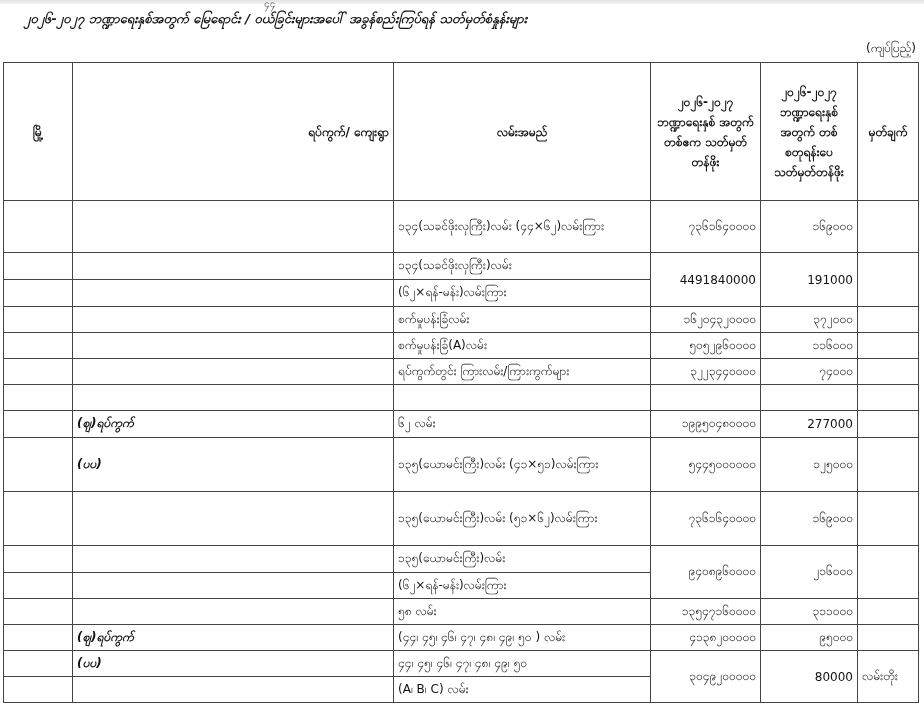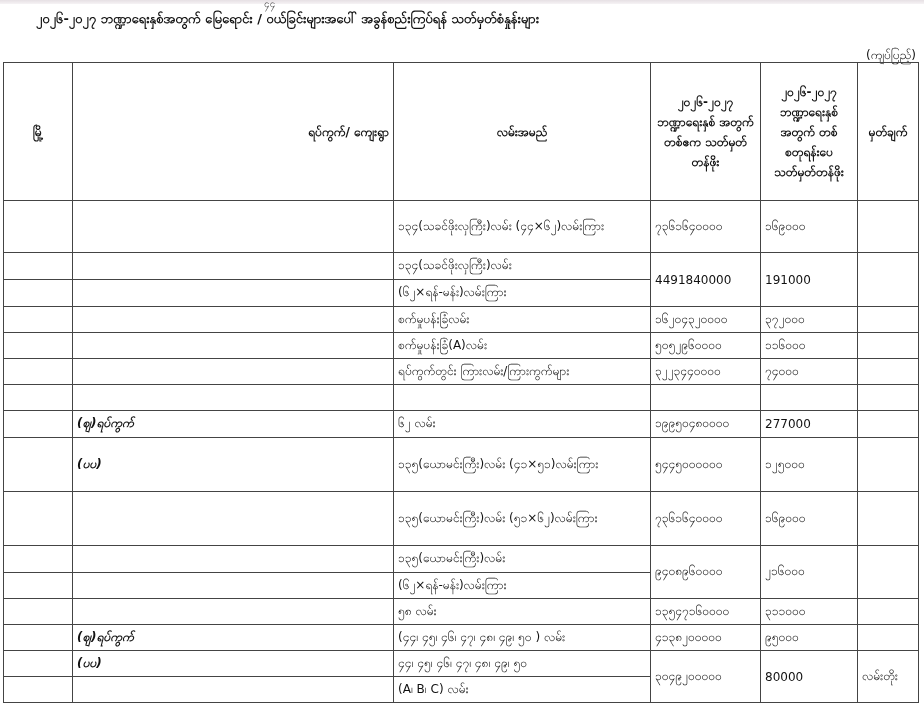--- a/index.html
+++ b/index.html
@@ -1,28 +1,28 @@
 <!DOCTYPE html>
 <html><head>
 <meta charset="utf-8">
 <style>
   html, body { margin: 0; padding: 0; background: #ffffff; }
   body { width: 924px; height: 716px; position: relative; overflow: hidden;
          font-family: "DejaVu Sans", sans-serif; color: #111; }
   .topbar { position: absolute; left: 0; top: 0; width: 924px; height: 4px;
             background: linear-gradient(#e6e0e4, #f6f3f5); }
   .pagenum { position: absolute; left: 264px; top: 0px; font-size: 10px; color: #333; line-height: 10px; font-family: Liberation Mono, monospace; }
-  .title { position: absolute; left: 36px; top: 10px; font-size: 13px; font-weight: bold; white-space: nowrap; }
-  .unit { position: absolute; right: 8px; top: 47px; font-size: 12px; white-space: nowrap; }
+  .title { position: absolute; left: 24px; top: 10px; font-size: 13px; font-weight: bold; white-space: nowrap; font-style: italic; }
+  .unit { position: absolute; right: 8px; top: 40px; font-size: 12px; white-space: nowrap; }
   table { position: absolute; left: 3px; top: 62px; border-collapse: collapse;
           table-layout: fixed; width: 915px; font-size: 12px; }
   td, th { border: 1.5px solid #444; padding: 0 4px; overflow: hidden; white-space: nowrap; }
   th { font-weight: bold; font-size: 12px; text-align: center; line-height: 20px; white-space: normal; }
   th.left { text-align: right; }
-  td.num { text-align: left; }
+  td.num { text-align: right; }
   td.bold { font-weight: bold; font-style: italic; }
 </style>
 </head>
 <body>
 
 <div class="topbar"></div>
 <div class="pagenum">၄၄</div>
 <div class="title">၂၀၂၆-၂၀၂၇ ဘဏ္ဍာရေးနှစ်အတွက် မြေရောင်း / ဝယ်ခြင်းများအပေါ် အခွန်စည်းကြပ်ရန် သတ်မှတ်စံနှုန်းများ</div>
 <div class="unit">(ကျပ်ပြည့်)</div>
 

